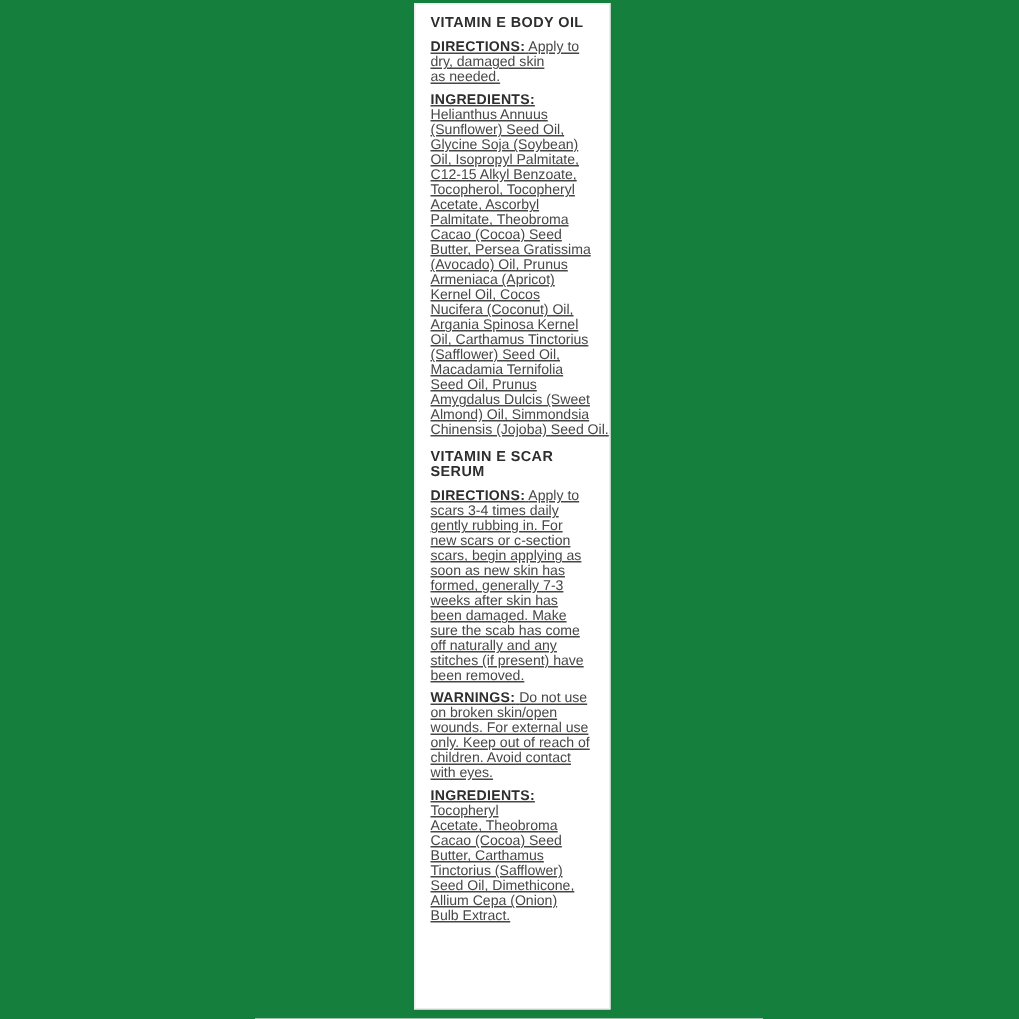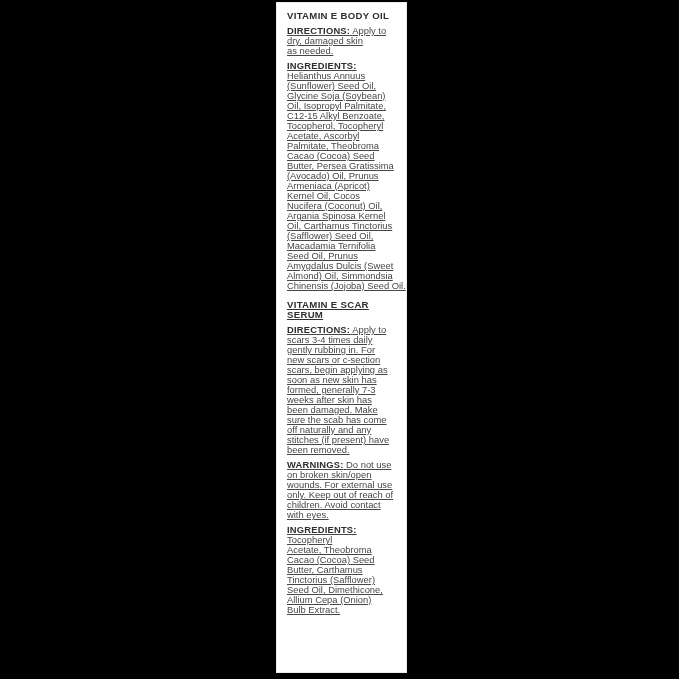--- a/index.html
+++ b/index.html
@@ -4,21 +4,21 @@
 <style>
   html, body {
     margin: 0;
     padding: 0;
     background: #ffffff;
   }
   .canvas {
     position: relative;
     width: 679px;
     height: 679px;
-    background: #000000;
+    background: #15803d;
     overflow: hidden;
     font-family: "Liberation Sans", sans-serif;
   }
   .panel {
     position: absolute;
     left: 276px;
     top: 2px;
     width: 131px;
     height: 671px;
     box-sizing: border-box;
@@ -31,21 +31,20 @@
   .product-title {
     font-size: 9.6px;
     font-weight: 700;
     letter-spacing: 0.3px;
     color: #2e2e2e;
     line-height: 10px;
     margin: 0 0 5px 0;
   }
   .section-2 .product-title {
     margin-top: 9px;
-    text-decoration: underline;
   }
   .para {
     font-size: 9.4px;
     line-height: 10px;
     color: #474747;
     margin: 0 0 5px 0;
     text-decoration: underline;
   }
   .para b {
     font-weight: 700;

